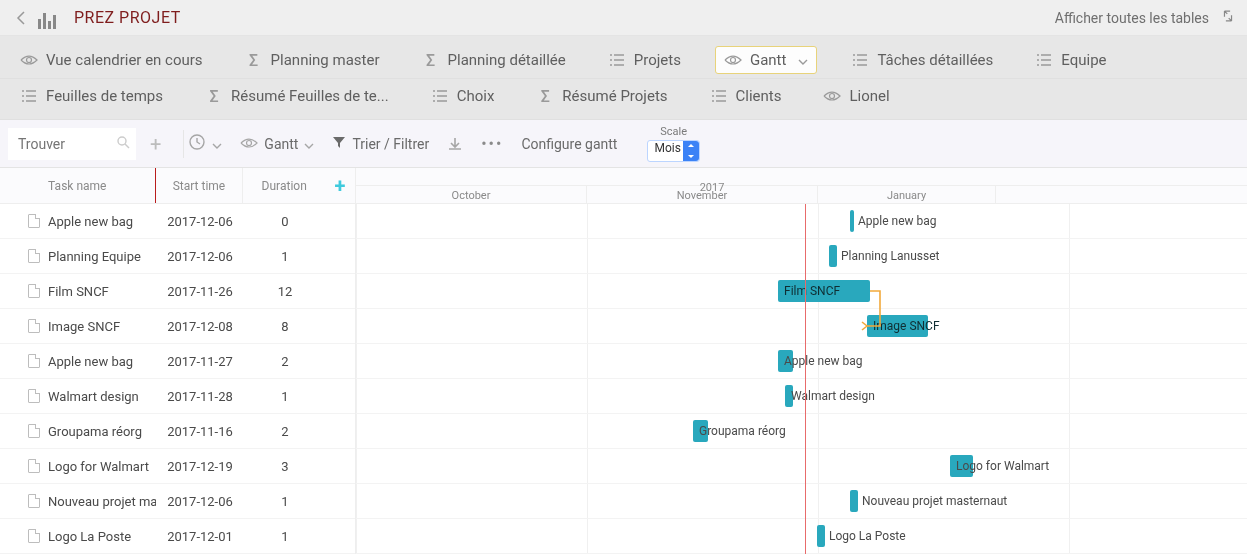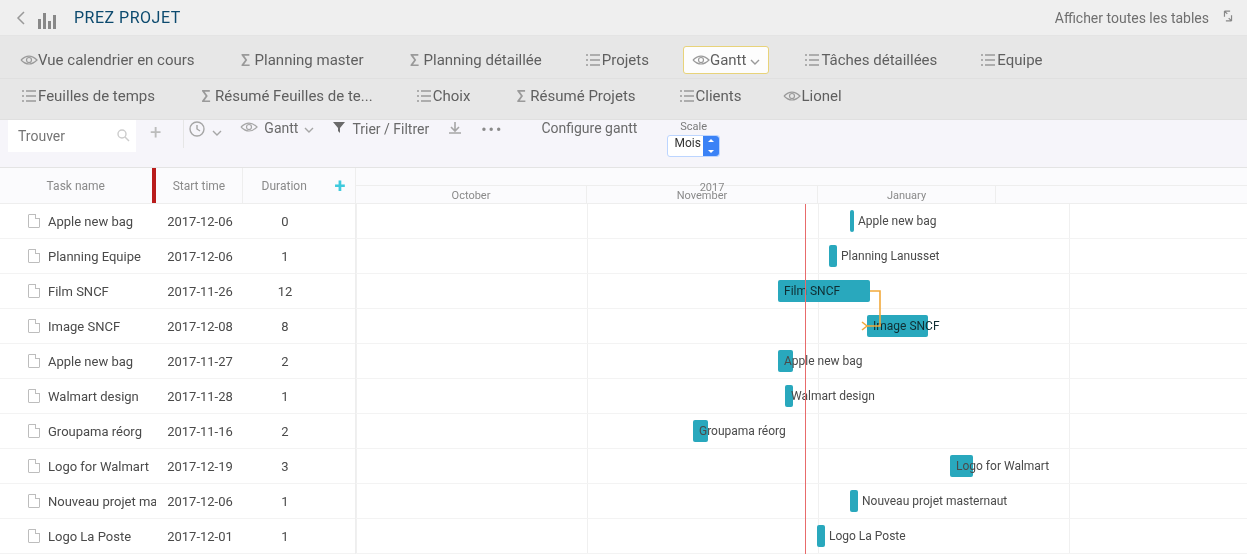--- a/index.html
+++ b/index.html
@@ -3,54 +3,54 @@
   <meta charset="utf-8">
   <style>
     * { margin:0; padding:0; box-sizing:border-box; font-family:-apple-system,BlinkMacSystemFont,"Segoe UI",Roboto,sans-serif; }
     body { background:#fff; color:#4a4a4a; font-size:14px; width:1247px; }
     
     
     .topbar { display:flex; align-items:center; height:36px; padding:0 12px; background:#efefef; border-bottom:1px solid #e4e4e4; }
     .back-chevron { width:18px; height:18px; display:flex; align-items:center; justify-content:center; margin-right:8px; color:#888; cursor:pointer; }
     .chart-glyph { width:22px; height:22px; margin-right:14px; color:#888; display:flex; align-items:flex-end; gap:2px; }
     .chart-glyph span { width:3px; background:#888; display:inline-block; }
-    .page-title { font-size:16px; color:#0c4a6e; letter-spacing:0.5px; font-weight:400; }
+    .page-title { font-size:16px; color:#7f1d1d; letter-spacing:0.5px; font-weight:400; }
     .spacer { flex:1; }
     .show-all { color:#6f6f6f; font-size:14px; margin-right:12px; cursor:pointer; }
     .collapse-icon { color:#888; cursor:pointer; font-size:16px; }
 
     
     .tabstrip { background:#e7e7e7; padding:10px 12px 4px 12px; display:flex; flex-wrap:wrap; align-items:center; gap:26px; border-bottom:1px solid #e0e0e0; }
-    .tab { display:flex; align-items:center; color:#5f5f5f; cursor:pointer; padding:4px 8px; font-size:15px; }
+    .tab { display:flex; align-items:center; gap:8px; color:#5f5f5f; cursor:pointer; padding:4px 8px; font-size:15px; }
     .tab .ico { width:18px; height:18px; display:flex; align-items:center; justify-content:center; color:#9a9a9a; }
     .tab.active { border:1px solid #e8d37a; border-radius:3px; background:#fdfdfd; }
     .tab .chev { margin-left:4px; color:#9a9a9a; }
     .sigma { font-size:16px; font-weight:500; }
     
     
-    .toolbar { display:flex; align-items:flex-start; height:48px; padding:0 8px; background:#f6f5fa; border-bottom:1px solid #e4e4e4; }
+    .toolbar { display:flex; align-items:center; height:48px; padding:0 8px; background:#f6f5fa; border-bottom:1px solid #e4e4e4; }
     .findbox { width:128px; height:32px; background:#fff; border:none; position:relative; display:flex; align-items:center; padding:0 28px 0 10px; margin-right:14px; }
     .findbox input { border:none; outline:none; width:100%; font-size:14px; color:#9a9a9a; background:transparent; }
     .findbox .mag { position:absolute; right:6px; color:#c8c8c8; }
     .tb-btn { display:flex; align-items:center; gap:6px; color:#6a6a6a; cursor:pointer; margin-right:18px; }
     .tb-ico { color:#a6a6a6; }
     .tb-sep { width:1px; height:28px; background:#e6e6e6; margin:0 4px; }
     .scale-wrap { display:flex; flex-direction:column; align-items:center; margin-left:12px; }
     .scale-label { font-size:11px; color:#7a7a7a; margin-bottom:2px; }
     .scale-select { height:22px; border:1px solid #bcd5ff; border-radius:3px; background:#fff; padding:0 18px 0 6px; font-size:12px; color:#333; position:relative; }
     .scale-select .sel-btn { position:absolute; right:0; top:0; bottom:0; width:16px; background:#3b82f6; border-radius:0 3px 3px 0; display:flex; align-items:center; justify-content:center; }
     .scale-select .sel-btn::after { content:''; width:0; height:0; border-left:3px solid transparent; border-right:3px solid transparent; border-bottom:3px solid #fff; position:absolute; top:3px; }
     .scale-select .sel-btn::before { content:''; width:0; height:0; border-left:3px solid transparent; border-right:3px solid transparent; border-top:3px solid #fff; position:absolute; bottom:3px; }
 
     
     .gantt { display:flex; position:relative; }
     .left-pane { width:356px; border-right:1px solid #eee; background:#fff; }
     .lp-head { display:flex; height:36px; border-bottom:1px solid #eee; align-items:center; background:#fbfbfd; }
     .lp-col { font-size:12px; color:#8a8a8a; text-align:center; }
-    .lp-col.task { width:156px; border-right:4px solid #b91c1c; height:100%; display:flex; align-items:center; justify-content:center; }
+    .lp-col.task { width:156px; border-right:1px solid #b91c1c; height:100%; display:flex; align-items:center; justify-content:center; }
     .lp-col.start { width:88px; border-right:1px solid #eee; height:100%; display:flex; align-items:center; justify-content:center; }
     .lp-col.dur { width:82px; height:100%; display:flex; align-items:center; justify-content:center; }
     .lp-col.add { width:30px; color:#3fcadd; font-size:20px; font-weight:700; display:flex; align-items:center; justify-content:center; height:100%; cursor:pointer; }
     .lp-row { display:flex; height:35px; align-items:center; border-bottom:1px solid #f3f3f3; font-size:13px; color:#4a4a4a; }
     .lp-row .c-task { width:156px; padding-left:28px; display:flex; align-items:center; gap:8px; white-space:nowrap; overflow:hidden; }
     .lp-row .c-start { width:88px; text-align:center; }
     .lp-row .c-dur { width:82px; text-align:center; }
     .doc-ico { width:12px; height:14px; border:1px solid #bdbdbd; border-radius:1px; position:relative; flex-shrink:0; }
     .doc-ico::after { content:''; position:absolute; top:-1px; right:-1px; width:4px; height:4px; background:#fff; border-left:1px solid #bdbdbd; border-bottom:1px solid #bdbdbd; }
 
@@ -267,21 +267,21 @@
           <path d="M1 2 H13 L8 8 V13 L6 11 V8 Z" fill="#6a6a6a"></path>
         </svg></span>
     <span>Trier / Filtrer</span>
   </div>
   <div class="tb-btn tb-ico">
     <svg width="16" height="16" viewBox="0 0 16 16">
         <path d="M8 2 V10 M4 7 L8 11 L12 7 M2 13 H14" stroke="#a6a6a6" stroke-width="1.6" fill="none"></path>
       </svg>
   </div>
   <div class="tb-btn tb-ico" style="letter-spacing:2px;color:#8a8a8a;font-size:16px;">•••</div>
-  <div class="tb-btn" style="margin-left:20px;">
+  <div class="tb-btn" style="">
     <span>Configure gantt</span>
   </div>
   <div class="scale-wrap">
     <div class="scale-label">Scale</div>
     <div class="scale-select">
       <span>Mois</span>
       <span class="sel-btn"></span>
     </div>
   </div>
 </div>

